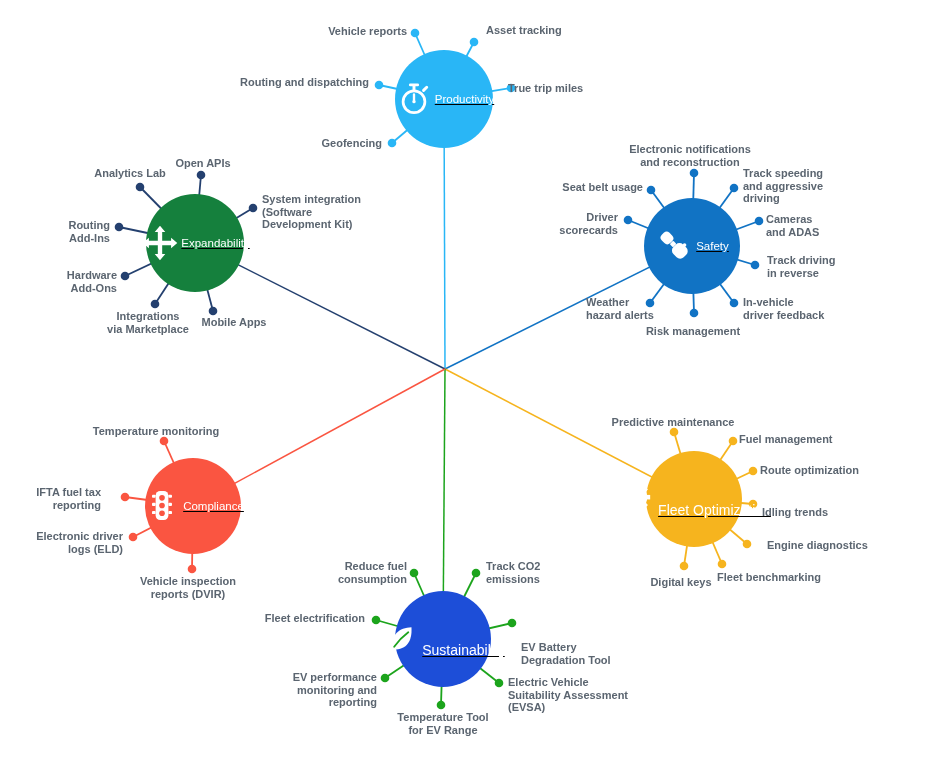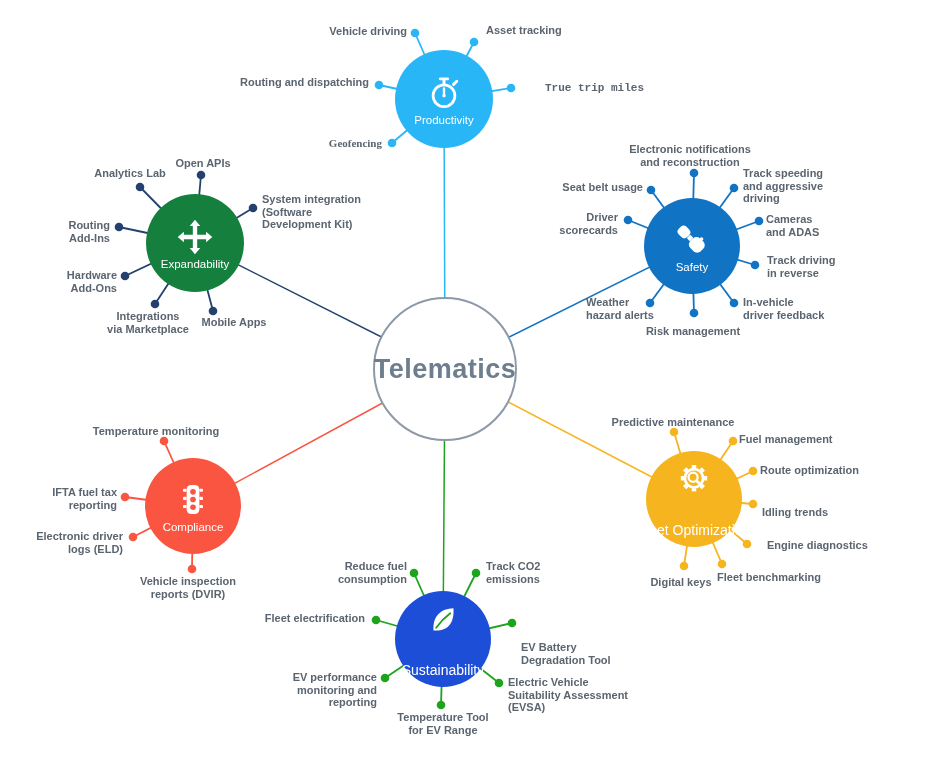--- a/index.html
+++ b/index.html
@@ -7,22 +7,22 @@
     position:relative;width:927px;height:774px;background:#ffffff;overflow:hidden;
     font-family:"Liberation Sans",sans-serif;
   }
   .connectors{position:absolute;left:0;top:0;}
   .center-node{
     position:absolute;border-radius:50%;background:#ffffff;border:2px solid #8E99A8;
     display:flex;align-items:center;justify-content:center;box-sizing:border-box;z-index:3;
   }
   .center-label{font-size:27px;font-weight:bold;color:#6E7E8E;letter-spacing:.5px;}
   .branch-node{
-    position:absolute;border-radius:50%;display:flex;flex-direction:column;
-    align-items:center;justify-content:center;gap:1px;box-sizing:border-box;z-index:3;
+    position:absolute;border-radius:50%;display:flex;flex-direction:row;
+    align-items:center;justify-content:center;gap:1px;box-sizing:border-box;z-index:3;text-decoration:underline;
   }
   .branch-icon{display:block;line-height:0;}
   .branch-icon svg{width:40px;height:40px;display:block;}
   .branch-label{color:#ffffff;font-size:11.5px;font-weight:400;white-space:nowrap;}
   .branch-label.small{font-size:14px;margin-top:21px;}
   .spoke-label{
     position:absolute;font-size:11px;font-weight:700;color:#5B6570;
     line-height:12.5px;white-space:pre-line;z-index:4;
   }
   .align-left{text-align:left;}
@@ -112,44 +112,41 @@
       <line x1="445" y1="369" x2="193" y2="506" stroke="#FA5541" stroke-width="1.5"></line>
       <line x1="164" y1="441" x2="193" y2="506" stroke="#FA5541" stroke-width="1.8"></line>
       <circle cx="164" cy="441" r="4.3" fill="#FA5541"></circle>
       <line x1="125" y1="497" x2="193" y2="506" stroke="#FA5541" stroke-width="1.8"></line>
       <circle cx="125" cy="497" r="4.3" fill="#FA5541"></circle>
       <line x1="133" y1="537" x2="193" y2="506" stroke="#FA5541" stroke-width="1.8"></line>
       <circle cx="133" cy="537" r="4.3" fill="#FA5541"></circle>
       <line x1="192" y1="569" x2="193" y2="506" stroke="#FA5541" stroke-width="1.8"></line>
       <circle cx="192" cy="569" r="4.3" fill="#FA5541"></circle>
     </svg>
-  <div class="center-node" id="centerNode" style="left: 373px; top: 297px; width: 144px; height: 144px;">
-    <span class="center-label">Telematics</span>
-  </div>
   <div id="nodes">
       <div class="branch-node" style="left: 395px; top: 50px; width: 98px; height: 98px; background: rgb(41, 182, 246);">
         <span class="branch-icon">
           <svg viewBox="0 0 44 44">
             <g fill="none" stroke="#fff" stroke-linecap="round">
               <circle cx="22" cy="25" r="12" stroke-width="3"></circle>
               <path d="M22 25 V17" stroke-width="2.6"></path>
               <path d="M18 6.5 H26" stroke-width="3.2"></path>
               <path d="M22 7 V11.5" stroke-width="3.2"></path>
               <path d="M32.5 12.5 L36 9" stroke-width="3.2"></path>
             </g>
             <circle cx="22" cy="25" r="1.8" fill="#fff"></circle>
           </svg>
         </span>
         <span class="branch-label">Productivity</span>
       </div>
-      <div class="spoke-label align-right" style="left: 407px; top: 31px; transform: translate(-100%, -50%);">Vehicle driving</div>
+      <div class="spoke-label align-right" style="left: 407px; top: 31px; transform: translate(-100%, -50%);">Vehicle reports</div>
       <div class="spoke-label align-left" style="left: 486px; top: 30px; transform: translate(0px, -50%);">Asset tracking</div>
       <div class="spoke-label align-right" style="left: 369px; top: 82px; transform: translate(-100%, -50%);">Routing and dispatching</div>
-      <div class="spoke-label align-left" style="left: 545px; top: 88px; transform: translate(0px, -50%); font-family: Liberation Mono, monospace;">True trip miles</div>
-      <div class="spoke-label align-right" style="left: 382px; top: 143px; transform: translate(-100%, -50%); font-family: Liberation Serif, serif;">Geofencing</div>
+      <div class="spoke-label align-left" style="left: 508px; top: 88px; transform: translate(0px, -50%);">True trip miles</div>
+      <div class="spoke-label align-right" style="left: 382px; top: 143px; transform: translate(-100%, -50%);">Geofencing</div>
       <div class="branch-node" style="left: 644px; top: 198px; width: 96px; height: 96px; background: rgb(17, 115, 196);">
         <span class="branch-icon">
           <svg viewBox="0 0 44 44">
             <g transform="rotate(-45 22 22)" fill="#fff">
               <rect x="16" y="3" width="12" height="13" rx="4.5"></rect>
               <rect x="19.3" y="16.5" width="5.4" height="5" rx="1"></rect>
               <rect x="14.5" y="21.5" width="15" height="16" rx="5.5"></rect>
             </g>
             <circle cx="32.5" cy="21" r="2" fill="#fff"></circle>
           </svg>
@@ -257,20 +254,20 @@
               <rect x="29" y="27.5" width="4" height="3.4" rx="1"></rect>
             </g>
             <circle cx="22" cy="13" r="3.1" fill="#FA5541"></circle>
             <circle cx="22" cy="21.5" r="3.1" fill="#FA5541"></circle>
             <circle cx="22" cy="30" r="3.1" fill="#FA5541"></circle>
           </svg>
         </span>
         <span class="branch-label">Compliance</span>
       </div>
       <div class="spoke-label align-center" style="left: 156px; top: 431px; transform: translate(-50%, -50%);">Temperature monitoring</div>
-      <div class="spoke-label align-right" style="left: 117px; top: 498px; transform: translate(-100%, -50%);">IFTA fuel tax
+      <div class="spoke-label align-right" style="left: 101px; top: 498px; transform: translate(-100%, -50%);">IFTA fuel tax
 reporting</div>
       <div class="spoke-label align-right" style="left: 123px; top: 542px; transform: translate(-100%, -50%);">Electronic driver
 logs (ELD)</div>
       <div class="spoke-label align-center" style="left: 188px; top: 587px; transform: translate(-50%, -50%);">Vehicle inspection
 reports (DVIR)</div>
     </div>
 </div>
 
 </body></html>

